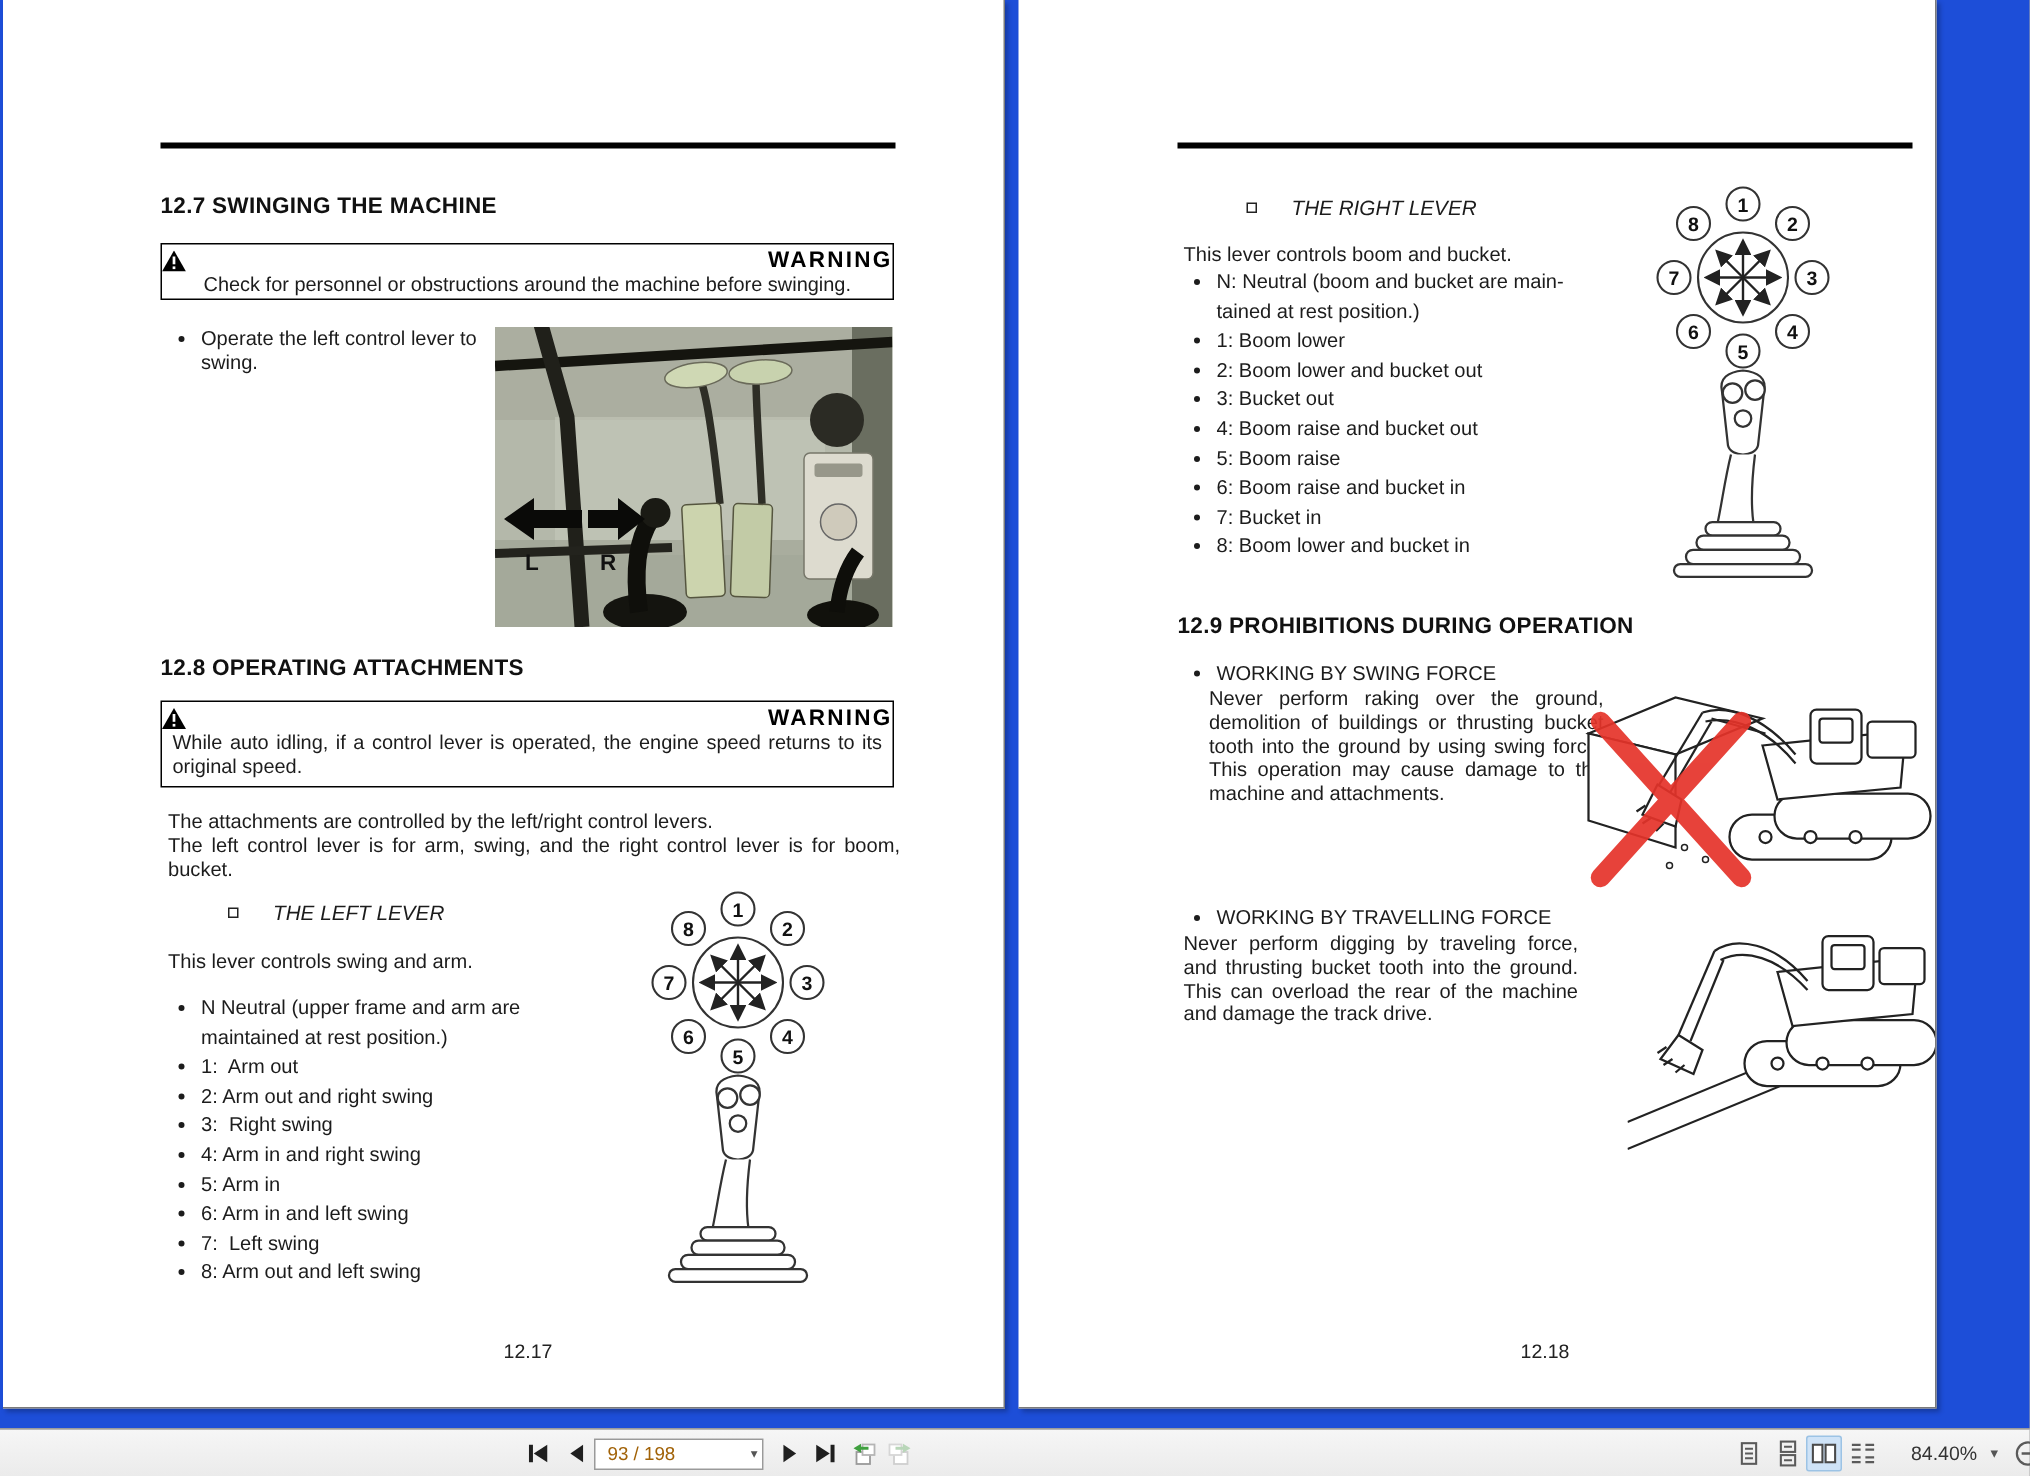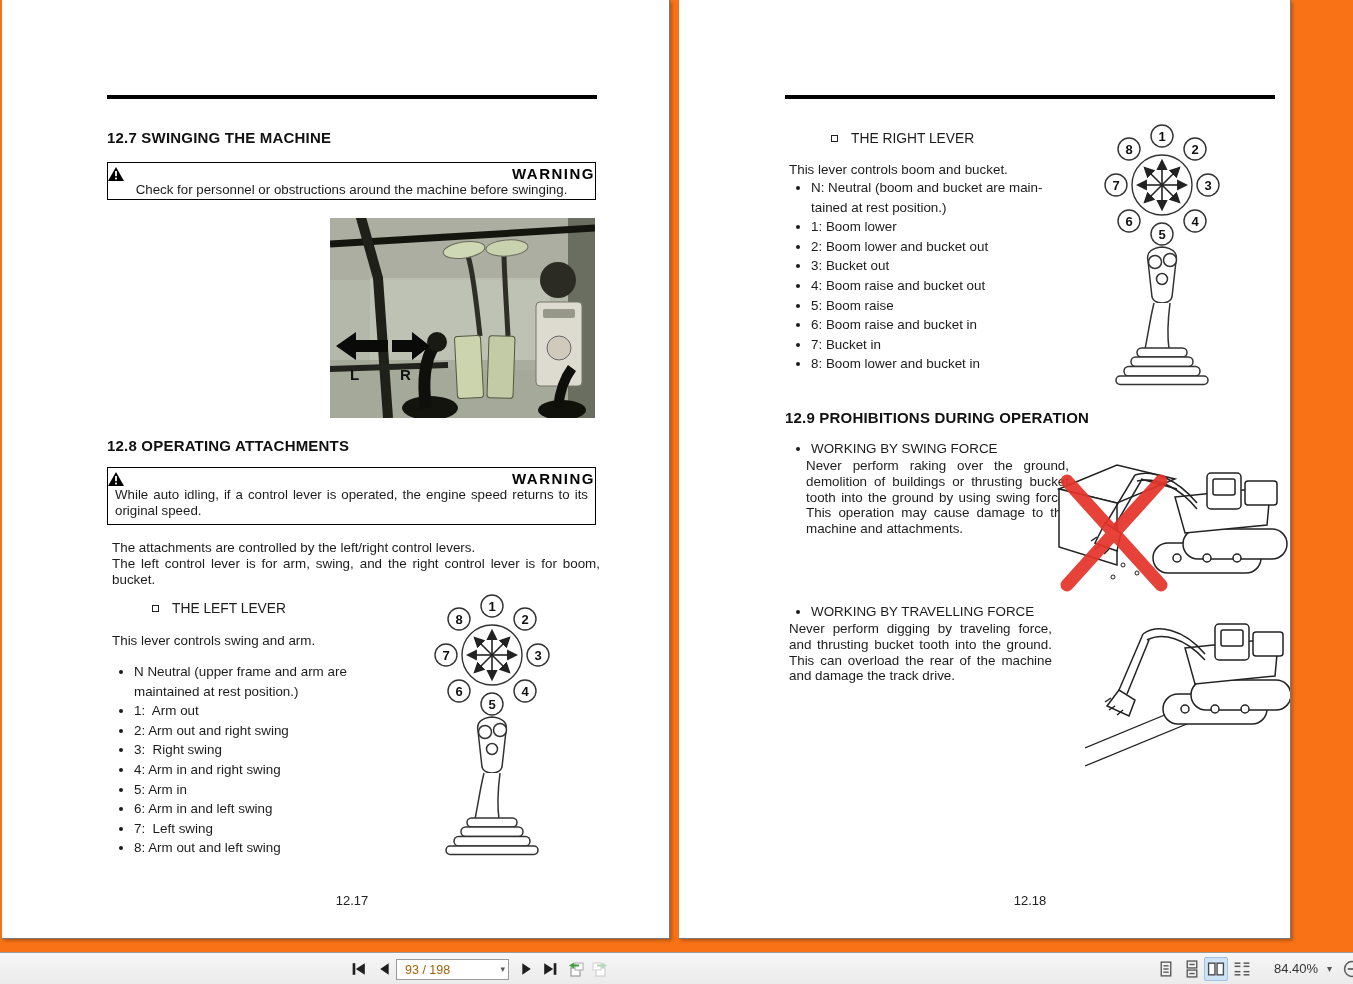--- a/index.html
+++ b/index.html
@@ -1,18 +1,18 @@
 <!DOCTYPE html>
 <html><head>
 <meta charset="utf-8">
 <style>
   * { margin:0; padding:0; box-sizing:border-box; }
   html,body { width:1353px; height:984px; overflow:hidden; background:#a9a9a9;
               font-family:"Liberation Sans", sans-serif; }
-  .viewer { position:absolute; left:0; top:0; width:1353px; height:952px; background:#f97316; }
+  .viewer { position:absolute; left:0; top:0; width:1353px; height:952px; background:#1d4ed8; }
   .page { position:absolute; top:0; background:#fff; border-right:1px solid #7a7a7a;
           border-bottom:1px solid #7a7a7a; box-shadow:2px 2px 3px rgba(0,0,0,.25); }
   #page-left  { left:2px;  width:668px; height:939px; }
   #page-right { left:679px; width:612px; height:939px; }
 
   .abs { position:absolute; }
   .rule { position:absolute; height:4px; background:#000; }
   .h1 { font-size:15px; font-weight:bold; color:#111; letter-spacing:.2px; }
   .body-text { font-size:13.4px; line-height:15.8px; color:#1c1c1c; }
   .just { text-align:justify; }
@@ -20,21 +20,21 @@
   .warnbox { position:absolute; border:1.6px solid #000; background:#fff; }
   .warnhead { display:flex; justify-content:space-between; align-items:center; gap:7px; margin-top:2px; }
   .warnhead .wtitle { font-size:15px; font-weight:bold; letter-spacing:1.5px; color:#000; }
   .warnbody { font-size:13.3px; line-height:15.5px; color:#1c1c1c; padding:0 7px; }
   .center { text-align:center; }
 
   ul.doclist { list-style:disc; padding-left:22px; }
   ul.doclist li { font-size:13.4px; line-height:19.6px; color:#1c1c1c; white-space:pre-wrap; }
   ul.doclist.tight li { line-height:15.6px; }
 
-  .subhead { display:flex; align-items:center; gap:13px; font-size:13.8px; color:#1c1c1c; }
+  .subhead { display:flex; align-items:center; gap:23px; font-size:13.8px; color:#1c1c1c;font-style:italic; }
   .sqbullet { width:7px; height:7px; border:1.3px solid #222; display:inline-block; }
 
   .footer-num { position:absolute; font-size:13px; color:#222; text-align:center; }
 
   .photo { position:absolute; overflow:hidden; background:#b8bcae; }
 
   
   .toolbar { position:absolute; left:0; bottom:0; width:1353px; height:32px;
              background:linear-gradient(#f6f6f6,#ebebeb); border-top:1px solid #9b9b9b; }
   .tbtn { position:absolute; top:7px; width:18px; height:18px; cursor:pointer; }
@@ -61,20 +61,23 @@
         <svg width="16" height="14" viewBox="0 0 16 14">
           <polygon points="8,0 16,14 0,14" fill="#000"></polygon>
           <rect x="7.1" y="4" width="1.8" height="5.2" fill="#fff"></rect>
           <rect x="7.1" y="10.6" width="1.8" height="1.8" fill="#fff"></rect>
         </svg>
         <span class="wtitle">WARNING</span>
       </div>
       <div class="warnbody center">Check for personnel or obstructions around the machine before swinging.</div>
     </div>
 
+    <ul class="doclist tight abs" style="left:110px; top:218px; width:214px;">
+      <li>Operate the left control lever to swing.</li>
+    </ul>
 
     <div class="photo" style="left:328px; top:218px; width:265px; height:200px;">
       <svg width="265" height="200" viewBox="0 0 265 200">
         <rect width="265" height="200" fill="#b4b8aa"></rect>
         <rect y="0" width="265" height="62" fill="#a6aa9b" opacity=".7"></rect>
         <rect x="40" y="60" width="180" height="92" fill="#c6cabb" opacity=".55"></rect>
         <rect y="142" width="265" height="58" fill="#979d8c" opacity=".55"></rect>
         <rect x="238" y="0" width="27" height="200" fill="#6a6e60"></rect>
         <path d="M0,26 L265,10" stroke="#15150f" stroke-width="7" fill="none"></path>
         <path d="M30,-4 L48,60 L58,200" stroke="#20201a" stroke-width="10" fill="none"></path>

